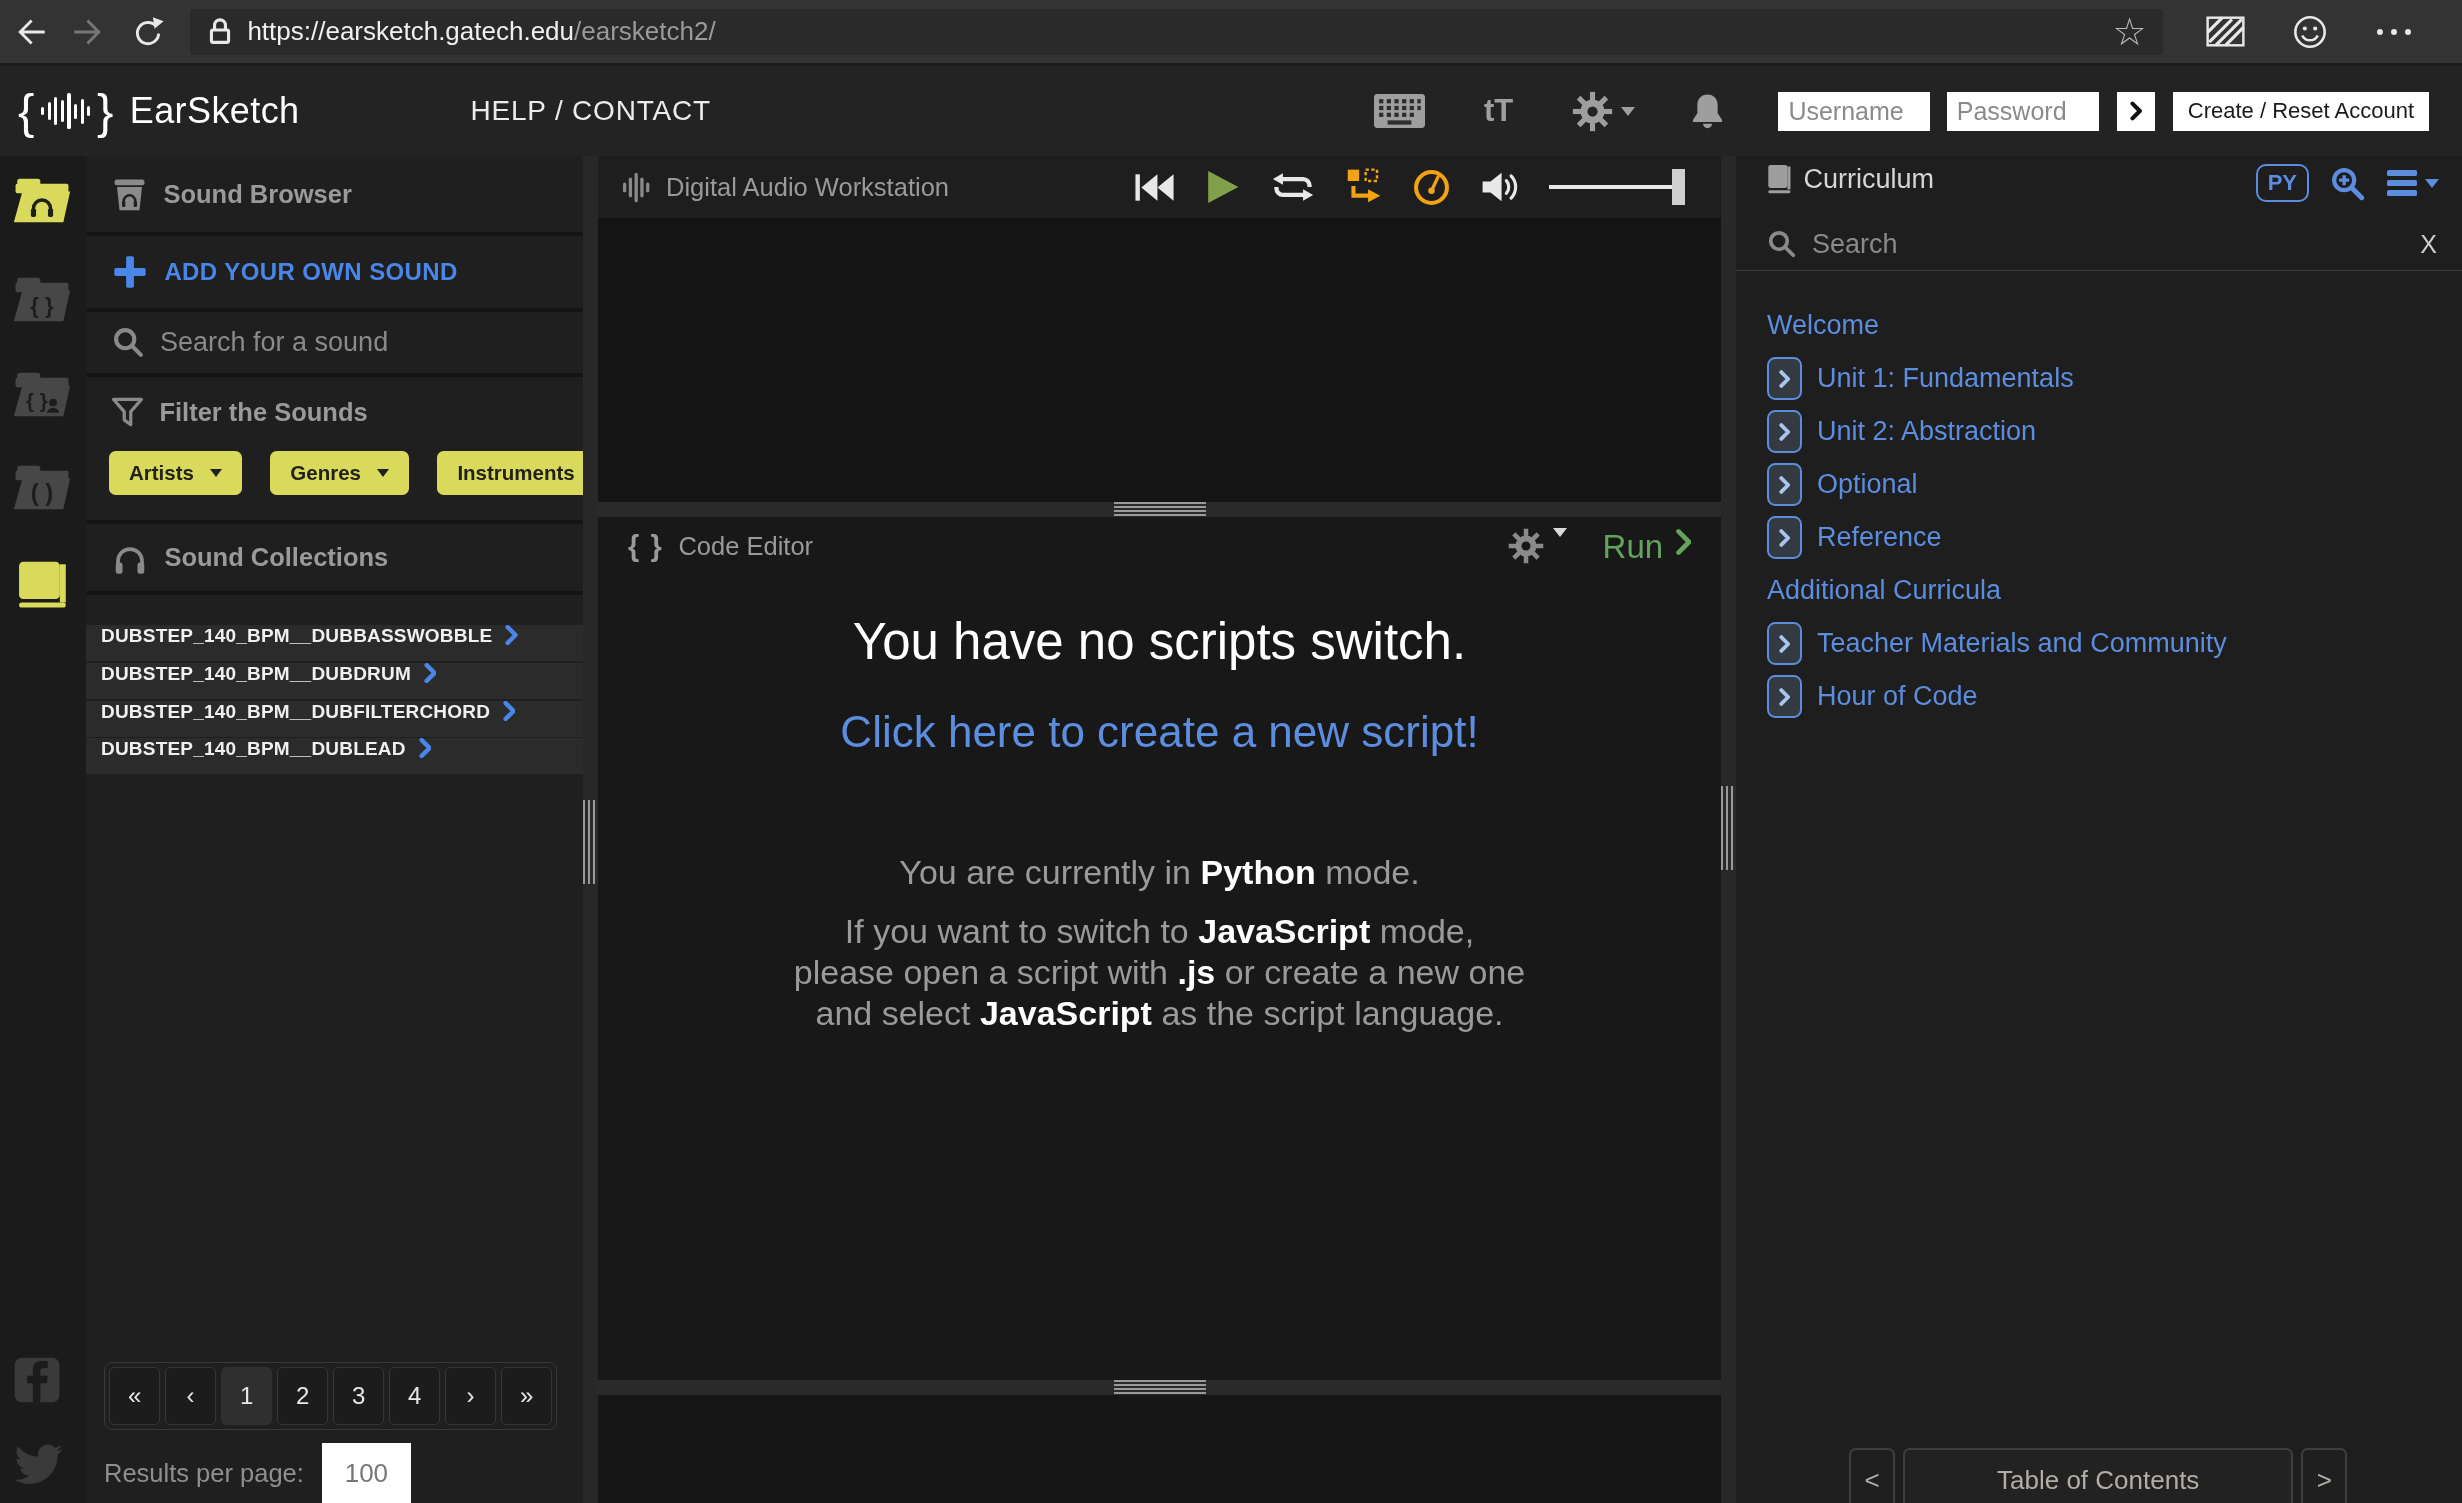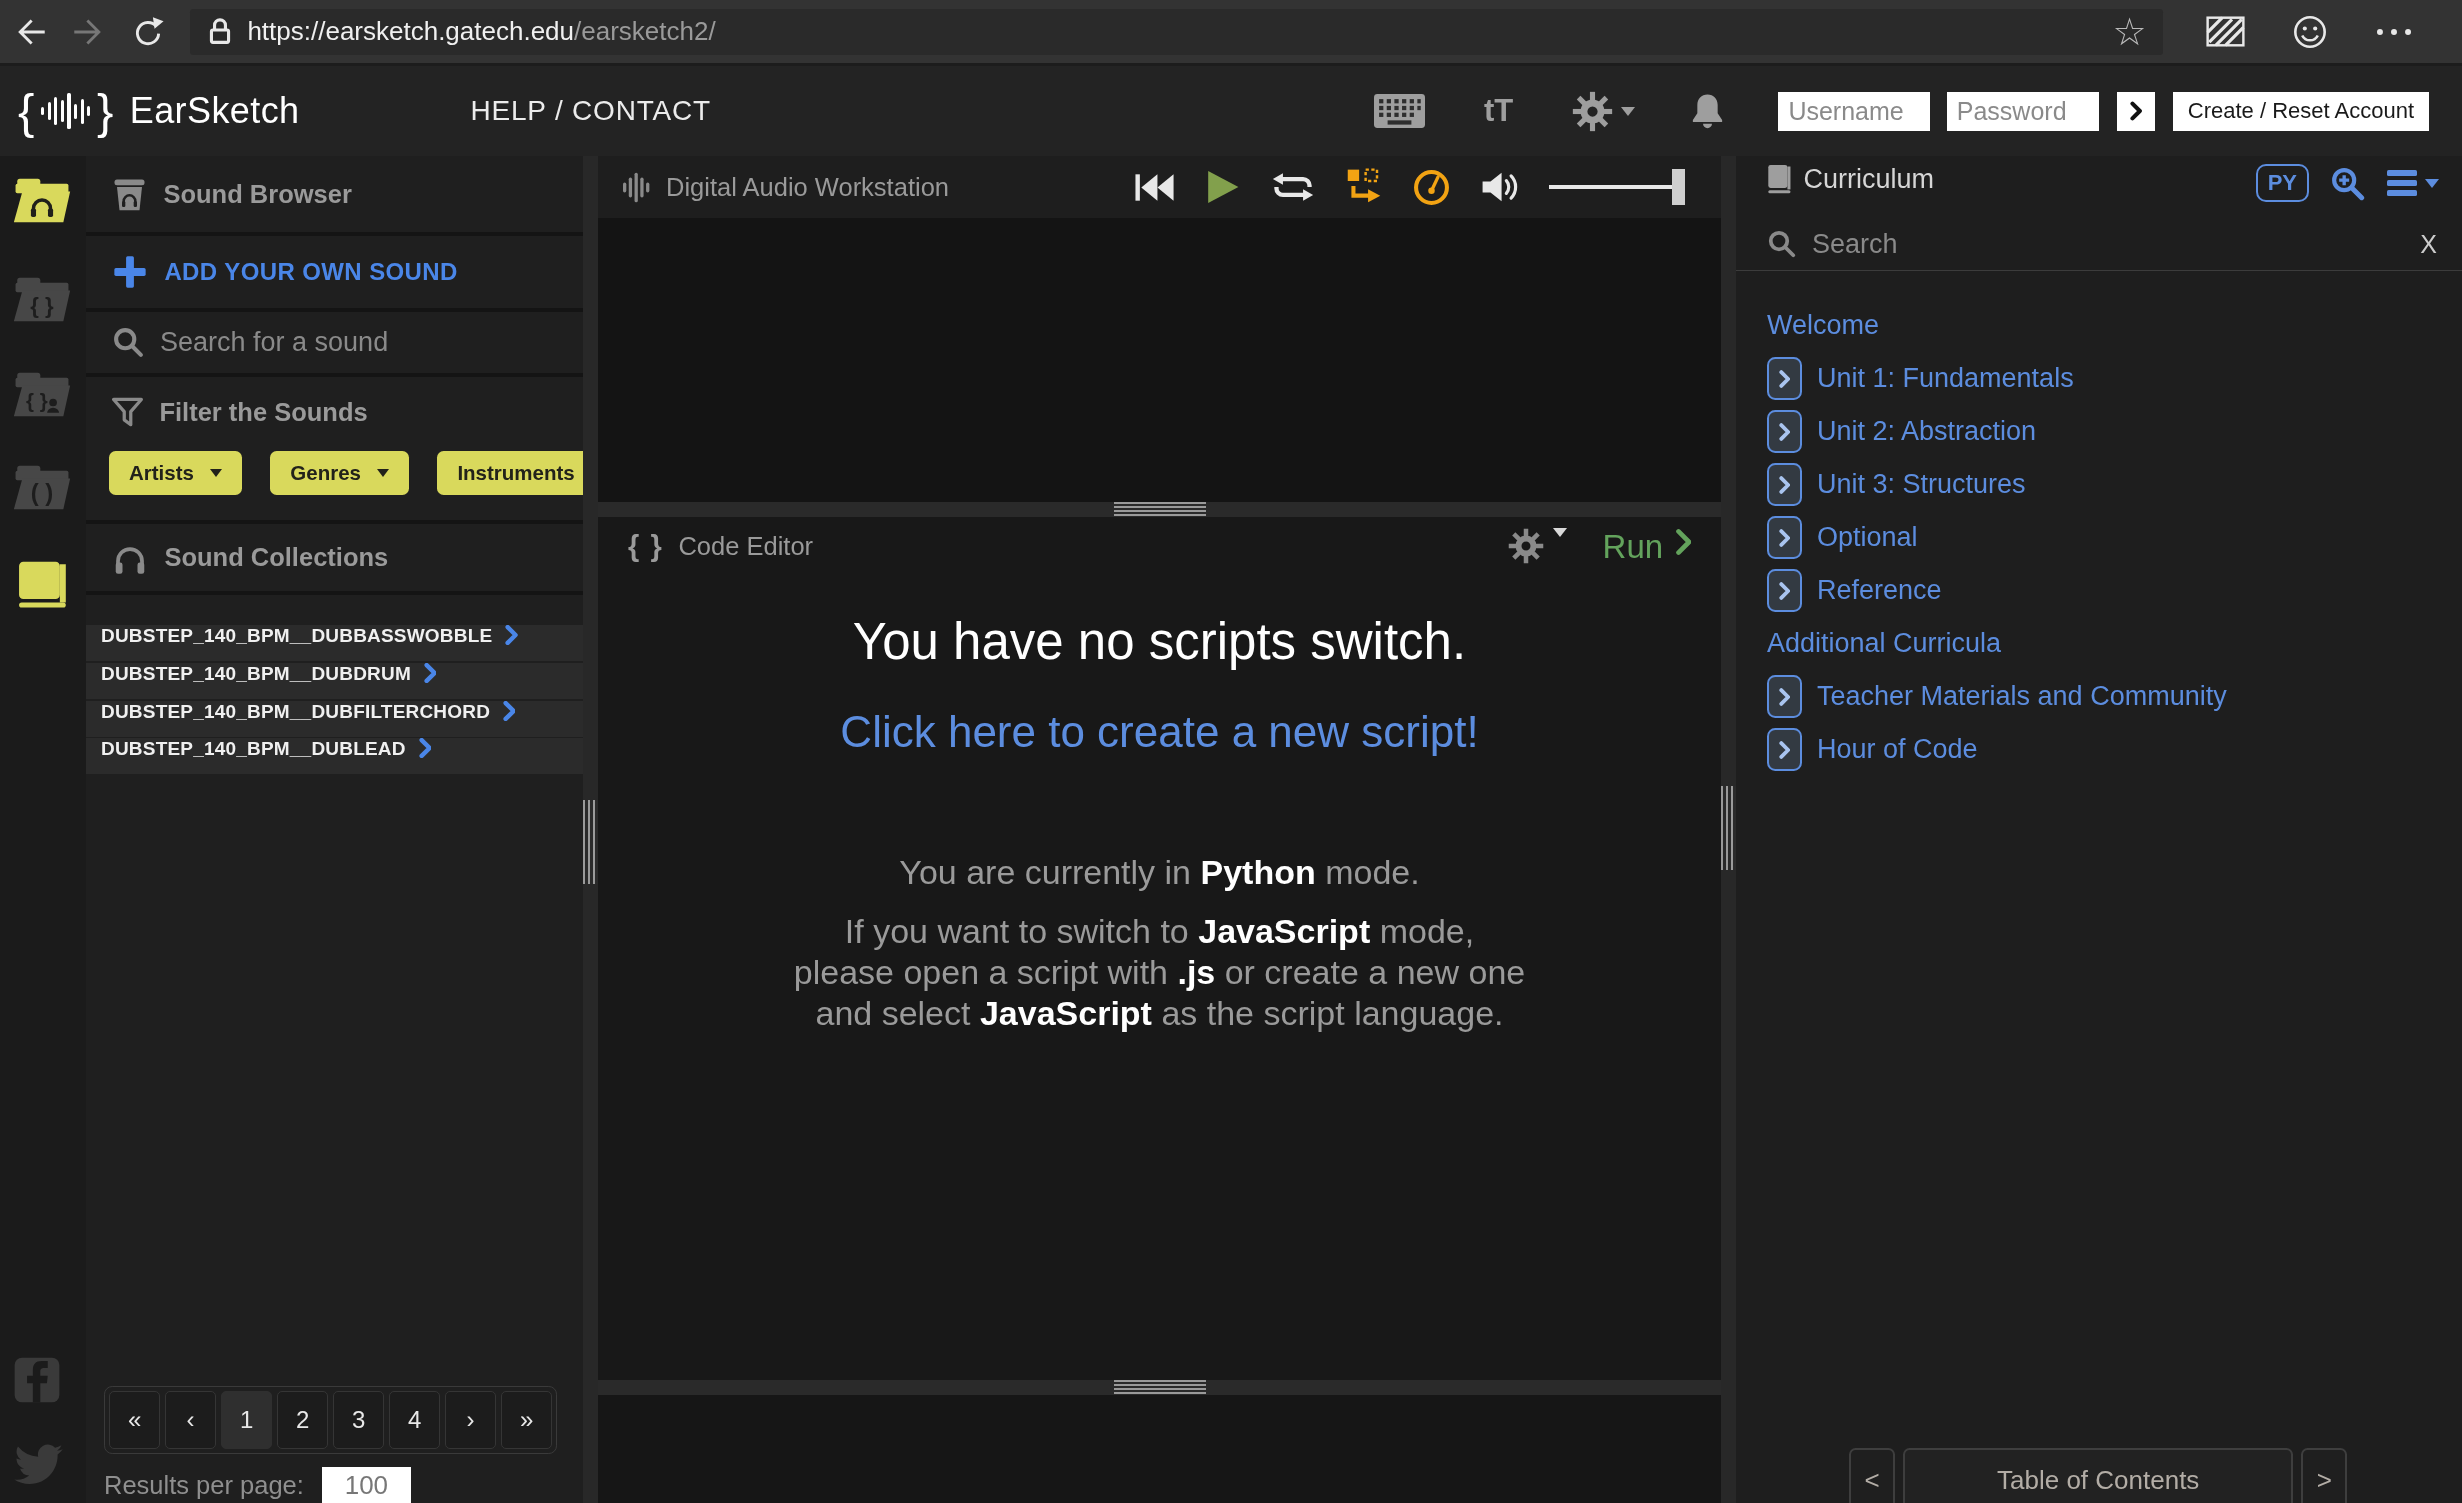--- a/index.html
+++ b/index.html
@@ -72,21 +72,21 @@
     padding:0 15px; flex:none; }
   .srow-label { color:#f0f0f0; font-size:19px; font-weight:bold; letter-spacing:0.2px; }
   .chev { display:block; }
   .srow-chev { width:12.3px; height:20px; color:#4a86e8; margin-left:13px; }
   .pag-wrap { margin-top:auto; padding-left:18px; flex:none; }
   .pag { display:inline-flex; border:1.6px solid #3a3a3a; border-radius:8.2px; padding:4.1px; gap:5px; }
   .pag button { width:51px; height:58px; background:#1c1c1c; border:1.6px solid #353535; border-radius:5px;
     color:#e8e8e8; font-size:24px; font-family:"Liberation Sans",sans-serif; }
   .pag button.active { background:#2f2f2f; border-color:#2f2f2f; }
   .results { display:flex; align-items:center; gap:18px; padding:13px 0 0 18px; color:#8f8f8f; font-size:25.5px; flex:none; }
-  .results input { width:89px; height:36px; background:#fff; border:none; text-align:center;
+  .results input { width:89px; height:60px; background:#fff; border:none; text-align:center;
     color:#777; font-size:26px; font-family:"Liberation Sans",sans-serif; }
 
   
   .vdiv { width:15px; flex:none; background:#282828; position:relative; }
   .vgrip { position:absolute; top:644px; left:0; width:15px; height:84px;
     background:repeating-linear-gradient(90deg,#9a9a9a 0 1.6px,#2a2a2a 1.6px 5px); }
   .hdiv { height:15px; flex:none; background:#2a2a2a; position:relative; }
   .hgrip { position:absolute; left:50%; transform:translateX(-50%); width:92px; height:15px;
     background:repeating-linear-gradient(180deg,#9a9a9a 0 1.6px,#2a2a2a 1.6px 4.1px); }
 
@@ -604,28 +604,20 @@
             </svg>
           </span>
           <a class="clink">Unit 2: Abstraction</a>
         </div>
         <div class="citem">
           <span class="citem-btn">
             <svg class="chev citem-chev" viewBox="0 0 14 22">
               <path d="M3 2l9 9-9 9" fill="none" stroke="currentColor" stroke-width="5" stroke-linecap="round" stroke-linejoin="round"></path>
             </svg>
           </span>
-          <a class="clink">Unit 3: Structures</a>
-        </div>
-        <div class="citem">
-          <span class="citem-btn">
-            <svg class="chev citem-chev" viewBox="0 0 14 22">
-              <path d="M3 2l9 9-9 9" fill="none" stroke="currentColor" stroke-width="5" stroke-linecap="round" stroke-linejoin="round"></path>
-            </svg>
-          </span>
           <a class="clink">Optional</a>
         </div>
         <div class="citem">
           <span class="citem-btn">
             <svg class="chev citem-chev" viewBox="0 0 14 22">
               <path d="M3 2l9 9-9 9" fill="none" stroke="currentColor" stroke-width="5" stroke-linecap="round" stroke-linejoin="round"></path>
             </svg>
           </span>
           <a class="clink">Reference</a>
         </div>

